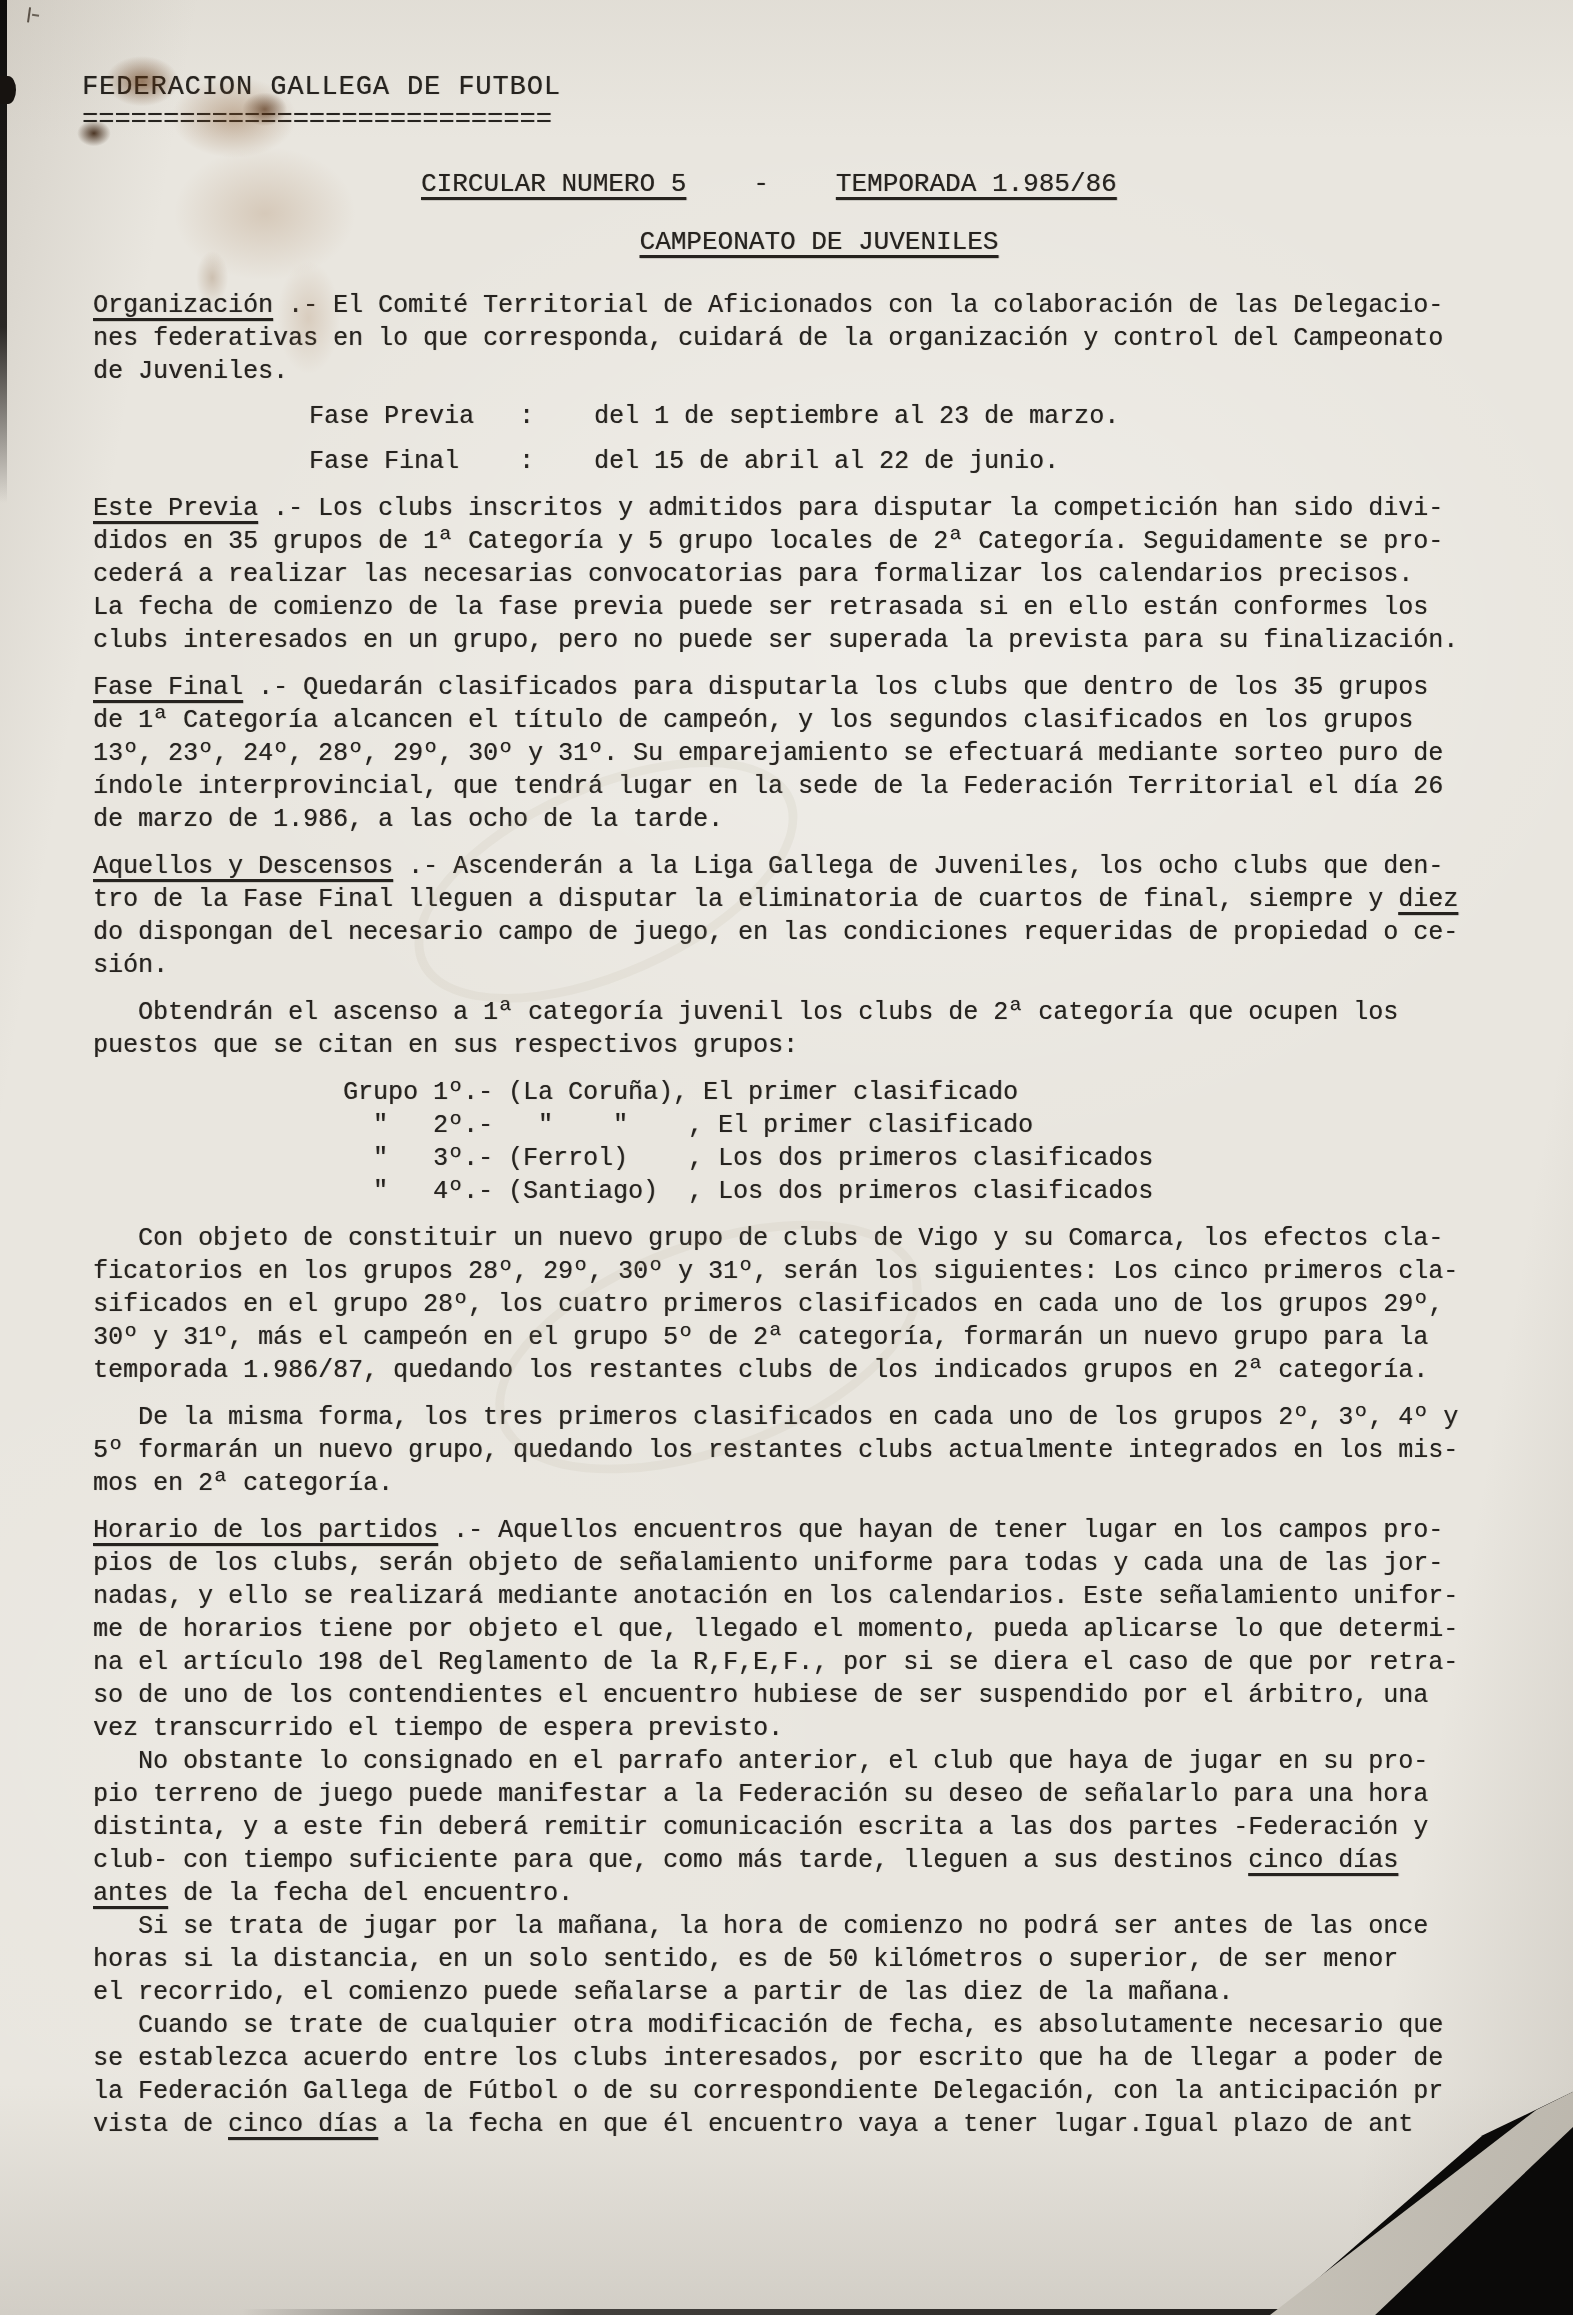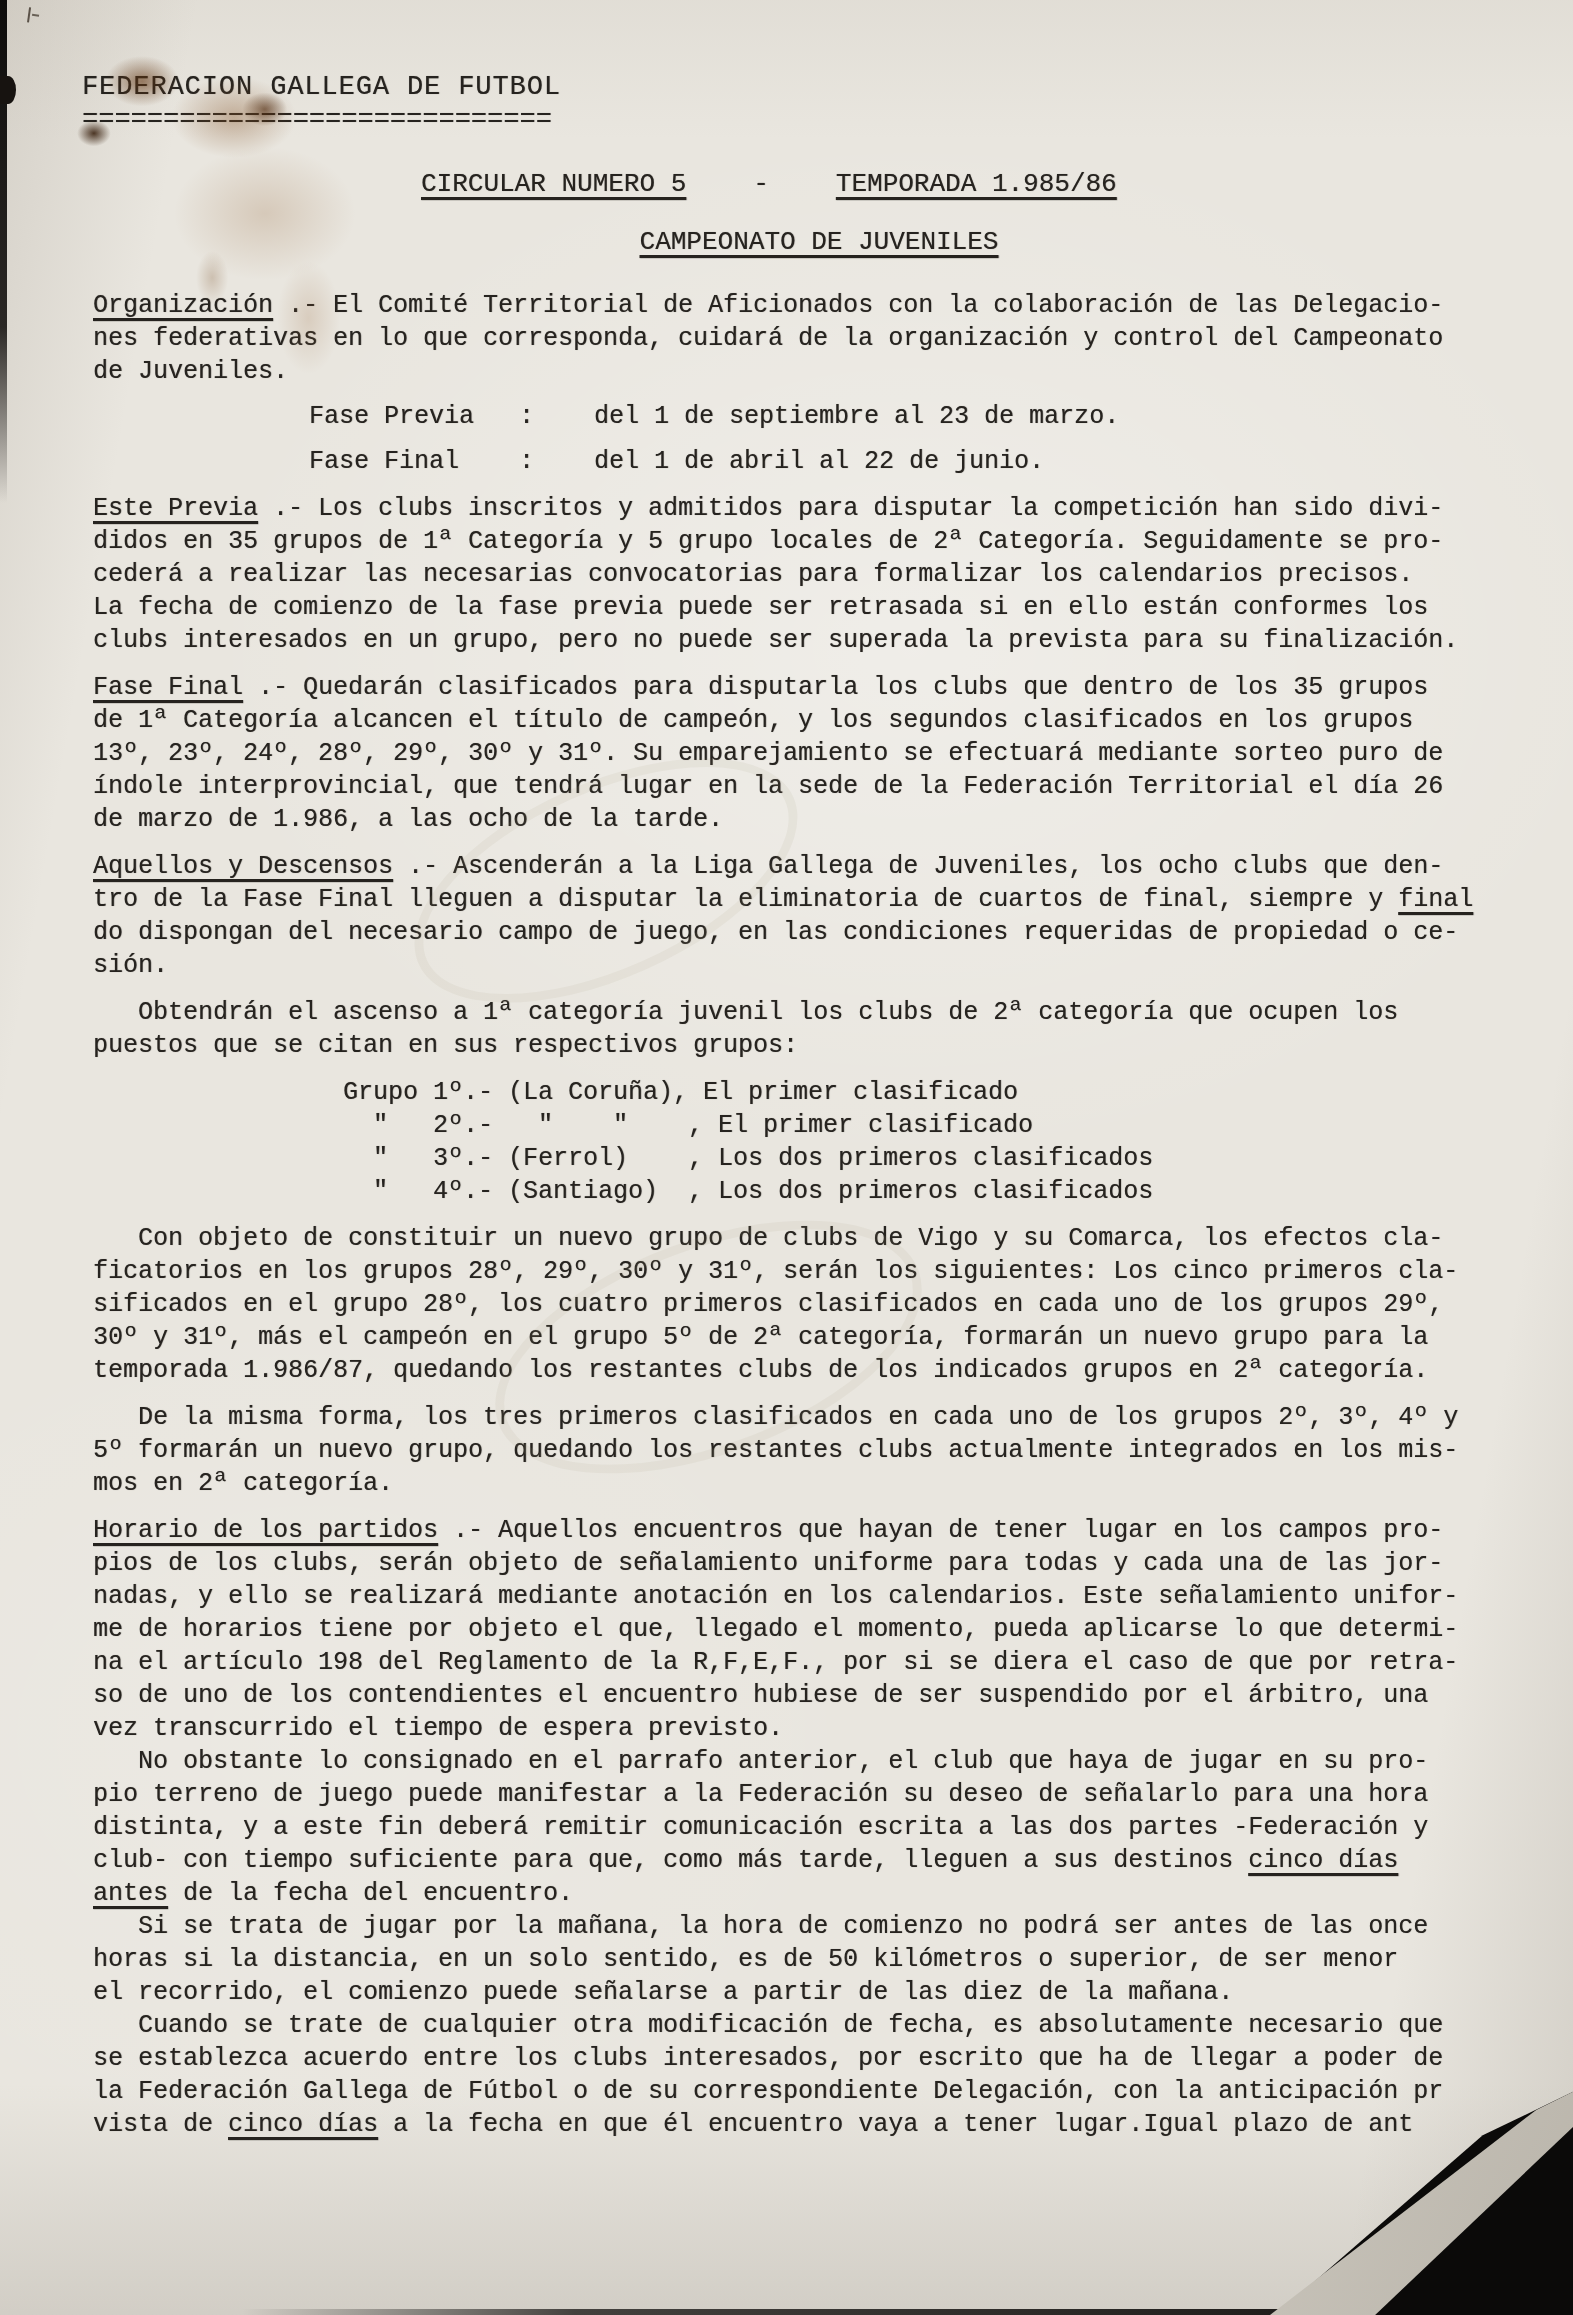--- a/index.html
+++ b/index.html
@@ -85,33 +85,33 @@
     <span class="u">TEMPORADA 1.985/86</span>
   </div>
 
   <div class="subtitle u">CAMPEONATO DE JUVENILES</div>
 
   <div id="doc-body">
       <p class="para"><span class="u">Organización</span><span> .- El Comité Territorial de Aficionados con la colaboración de las Delegacio-
 nes federativas en lo que corresponda, cuidará de la organización y control del Campeonato
 de Juveniles.</span></p>
       <p class="para schedule"><span>Fase Previa   :    del 1 de septiembre al 23 de marzo.</span></p>
-      <p class="para schedule"><span>Fase Final    :    del 1 de abril al 22 de junio.</span></p>
+      <p class="para schedule"><span>Fase Final    :    del 15 de abril al 22 de junio.</span></p>
       <p class="para"><span class="u">Este Previa</span><span> .- Los clubs inscritos y admitidos para disputar la competición han sido divi-
 didos en 35 grupos de 1ª Categoría y 5 grupo locales de 2ª Categoría. Seguidamente se pro-
 cederá a realizar las necesarias convocatorias para formalizar los calendarios precisos.
 La fecha de comienzo de la fase previa puede ser retrasada si en ello están conformes los
 clubs interesados en un grupo, pero no puede ser superada la prevista para su finalización.</span></p>
       <p class="para"><span class="u">Fase Final</span><span> .- Quedarán clasificados para disputarla los clubs que dentro de los 35 grupos
 de 1ª Categoría alcancen el título de campeón, y los segundos clasificados en los grupos
 13º, 23º, 24º, 28º, 29º, 30º y 31º. Su emparejamiento se efectuará mediante sorteo puro de
 índole interprovincial, que tendrá lugar en la sede de la Federación Territorial el día 26
 de marzo de 1.986, a las ocho de la tarde.</span></p>
       <p class="para"><span class="u">Aquellos y Descensos</span><span> .- Ascenderán a la Liga Gallega de Juveniles, los ocho clubs que den-
-tro de la Fase Final lleguen a disputar la eliminatoria de cuartos de final, siempre y </span><span class="u">final</span><span>
+tro de la Fase Final lleguen a disputar la eliminatoria de cuartos de final, siempre y </span><span class="u">diez</span><span>
 do dispongan del necesario campo de juego, en las condiciones requeridas de propiedad o ce-
 sión.</span></p>
       <p class="para"><span>   Obtendrán el ascenso a 1ª categoría juvenil los clubs de 2ª categoría que ocupen los
 puestos que se citan en sus respectivos grupos:</span></p>
       <p class="para groups"><span>Grupo 1º.- (La Coruña), El primer clasificado
   "   2º.-   "    "    , El primer clasificado
   "   3º.- (Ferrol)    , Los dos primeros clasificados
   "   4º.- (Santiago)  , Los dos primeros clasificados</span></p>
       <p class="para"><span>   Con objeto de constituir un nuevo grupo de clubs de Vigo y su Comarca, los efectos cla-
 ficatorios en los grupos 28º, 29º, 30º y 31º, serán los siguientes: Los cinco primeros cla-

